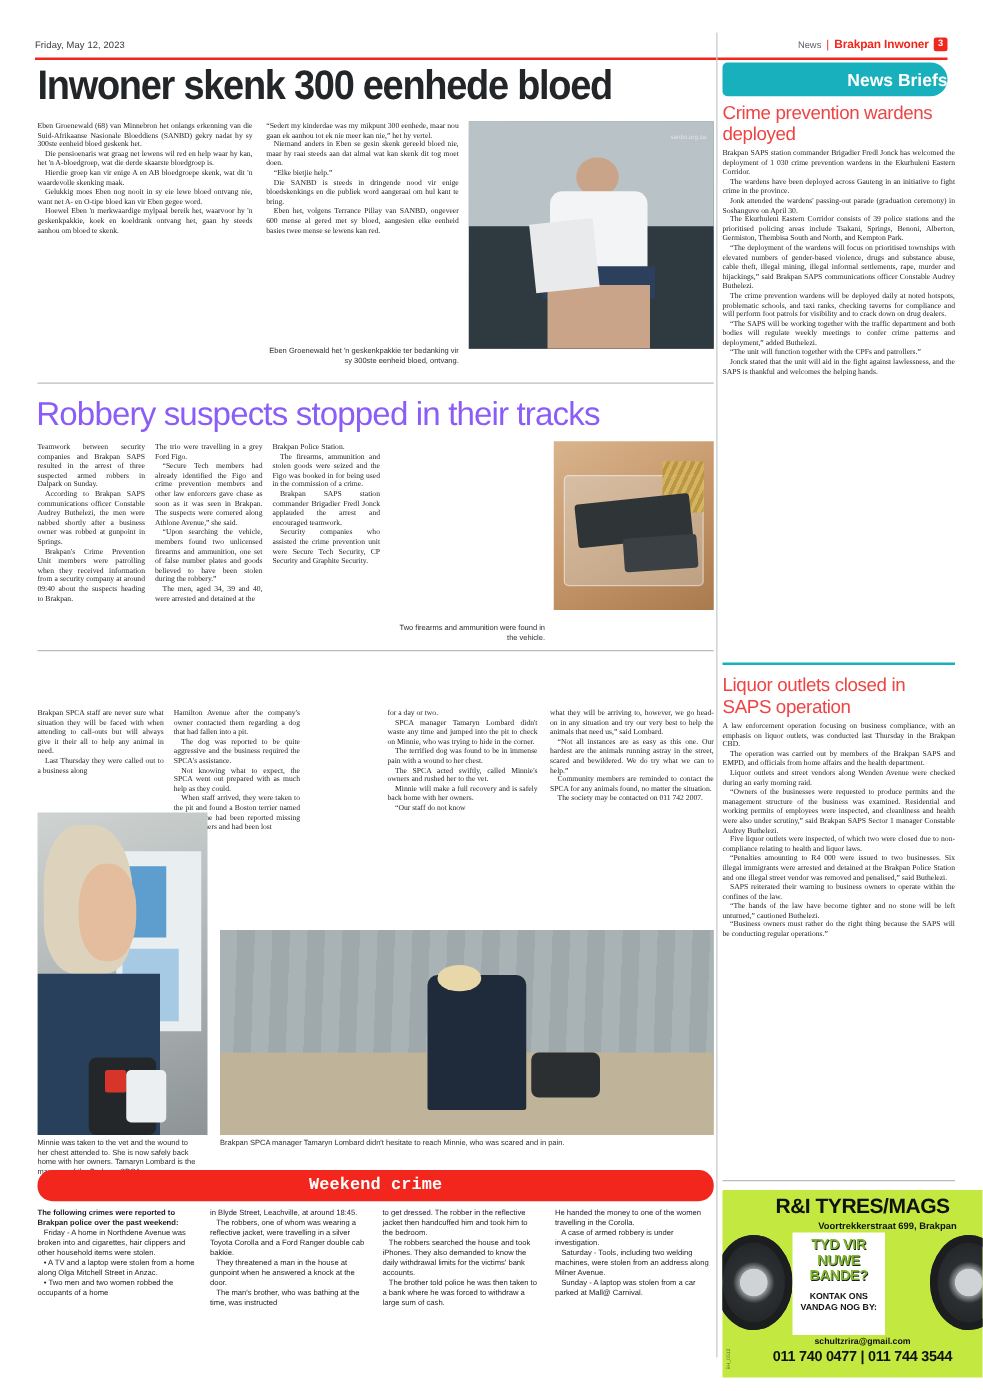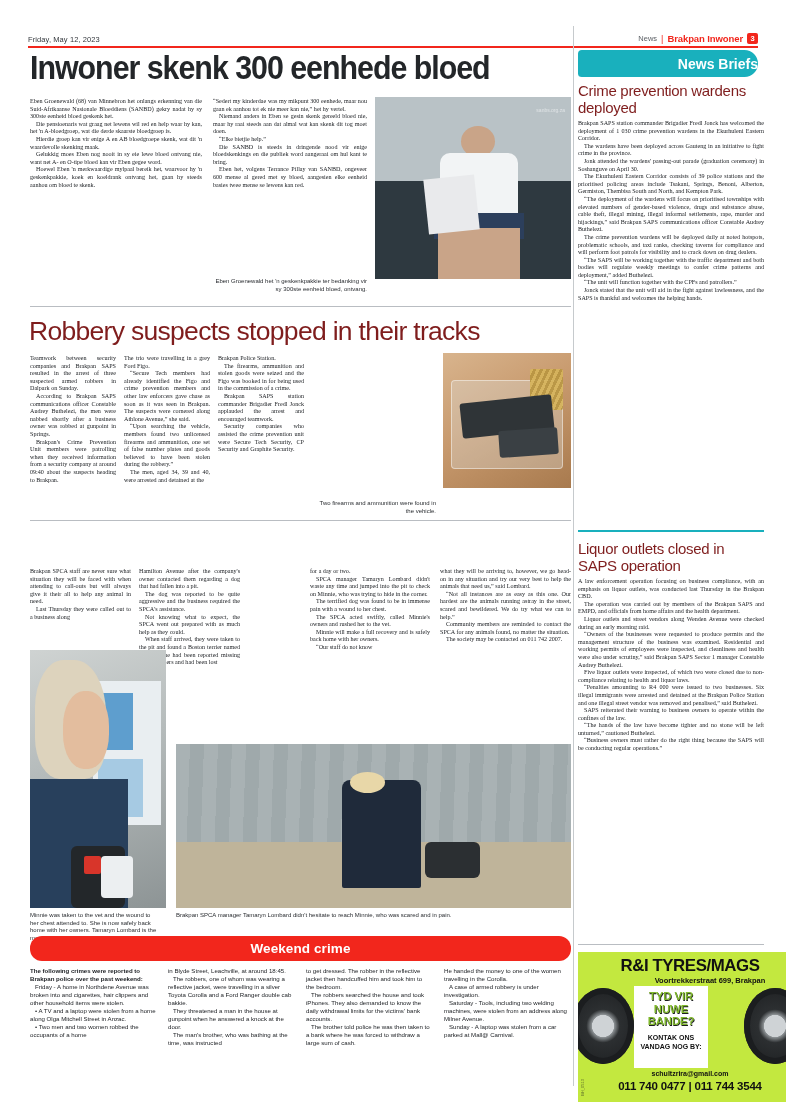--- a/index.html
+++ b/index.html
@@ -10,21 +10,21 @@
     font-family:"Liberation Serif", serif;
     color:#15181c;
     overflow:hidden;
     position:relative;
   }
   .page { position:relative; width:786px; height:1113px; padding:0; }
 
   
   .topbar {
     position:absolute; left:28px; top:26px; width:730px; height:22px;
-    display:flex; align-items:flex-end; justify-content:space-between;
+    display:flex; align-items:center; justify-content:space-between;
     border-bottom:2px solid #f2261c;
     padding-bottom:2px;
   }
   .topdate { font-family:"Liberation Sans", sans-serif; font-size:7.5px; color:#33373c; letter-spacing:.1px; }
   .topright { display:flex; align-items:center; gap:4px; font-family:"Liberation Sans", sans-serif; }
   .topright .sect { font-size:7.5px; color:#5d6166;padding-left:44px; }
   .topright .bar { color:#f2261c; font-size:9px; }
   .topright .masthead { font-size:9.5px; font-weight:bold; color:#f2261c; letter-spacing:-.1px; }
   .pagenum {
     background:#f2261c; color:#fff; font-size:7.5px; font-weight:bold;
@@ -65,21 +65,21 @@
   .ph-paper{ position:absolute; left:26%; top:44%; width:26%; height:30%; background:#e9eaec; transform:rotate(-6deg); }
   .ph-legs { position:absolute; left:32%; top:72%; width:42%; height:28%; background:#c9a488; }
   .ph-short{ position:absolute; left:30%; top:64%; width:46%; height:14%; background:#2c3f5c; }
   .ph-url  { position:absolute; right:6px; top:10px; font-family:"Liberation Sans",sans-serif; font-size:5px; color:#e7eaec; opacity:.85; }
 
   
   .rule-thin { position:absolute; background:#b9bdc2; height:1px; }
   .headline-2 {
     position:absolute; left:29px; top:317px; width:545px;
     font-family:"Liberation Sans", sans-serif; font-weight:normal;
-    font-size:26.5px; line-height:28px; letter-spacing:-.7px; color:#7f1d1d;
+    font-size:26.5px; line-height:28px; letter-spacing:-.7px; color:#8b5cf6;
     white-space:nowrap;
   }
   .art2-c1 { position:absolute; left:30px;  top:355px; width:86px;  }
   .art2-c2 { position:absolute; left:124px; top:355px; width:86px;  }
   .art2-c3 { position:absolute; left:218px; top:355px; width:86px;  }
   .art2-c4 { position:absolute; left:312px; top:355px; width:86px;  }
   .art2-photo {
     position:absolute; left:443px; top:353px; width:128px; height:135px;
     background:linear-gradient(150deg,#d8b48d 0%, #c89a6e 45%, #a87a4e 100%);
     overflow:hidden;
@@ -132,21 +132,21 @@
   .art3-capL { position:absolute; left:30px; top:912px; width:128px; }
   .art3-capR { position:absolute; left:176px; top:912px; width:395px; }
 
   
   .wc-band {
     position:absolute; left:30px; top:936px; width:541px; height:25px;
     background:#f2261c; border-radius:12px;
     display:flex; align-items:center; justify-content:center;
   }
   .wc-band span {
-    font-family:Liberation Sans, sans-serif; font-weight:bold;
+    font-family:Liberation Mono, monospace; font-weight:bold;
     font-size:13.5px; color:#ffffff; letter-spacing:.1px;
   }
   .wc-col { position:absolute; top:967px; width:126px;
             font-family:"Liberation Sans", sans-serif; font-size:6.1px;
             line-height:8px; color:#1b1e22; text-align:left; }
   .wc-col p { margin:0; text-indent:5px; }
   .wc-col p.first { text-indent:0; font-weight:bold; }
   .wc1 { left:30px; }  .wc2 { left:168px; } .wc3 { left:306px; } .wc4 { left:444px; }
   .rail-divider { position:absolute; left:573px; top:26px; width:1px; height:1060px; background:#c6cacd; }
 
@@ -154,21 +154,21 @@
     position:absolute; left:578px; top:50px; width:180px; height:27px;
     background:#19b0bd; border-radius:4px 14px 14px 4px;
     display:flex; align-items:center; justify-content:flex-end;
   }
   .nb-tab span { font-family:"Liberation Sans", sans-serif; font-weight:bold;
                  font-size:14px; color:#ffffff; }
 
   .nb-head {
     position:absolute; left:578px; width:186px;
     font-family:"Liberation Sans", sans-serif; font-weight:normal;
-    font-size:15px; line-height:17px; color:#7f1d1d; letter-spacing:-.3px;
+    font-size:15px; line-height:17px; color:#ef4444; letter-spacing:-.3px;
   }
   .nb-head.h1 { top:82px; }
   .nb-head.h2 { top:540px; }
   .nb-body { position:absolute; left:578px; width:186px; }
   .nb-body.b1 { top:120px; }
   .nb-body.b2 { top:578px; }
   .teal-rule { position:absolute; left:578px; top:530px; width:186px; height:2px; background:#19b0bd; }
   .grey-rule { position:absolute; left:578px; width:186px; height:1px; background:#b9bdc2; }
 
   

